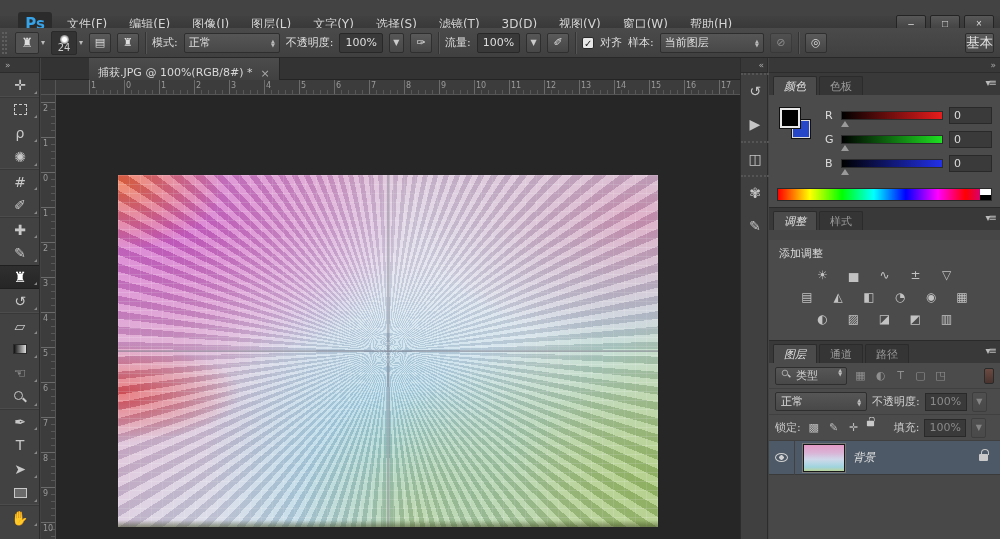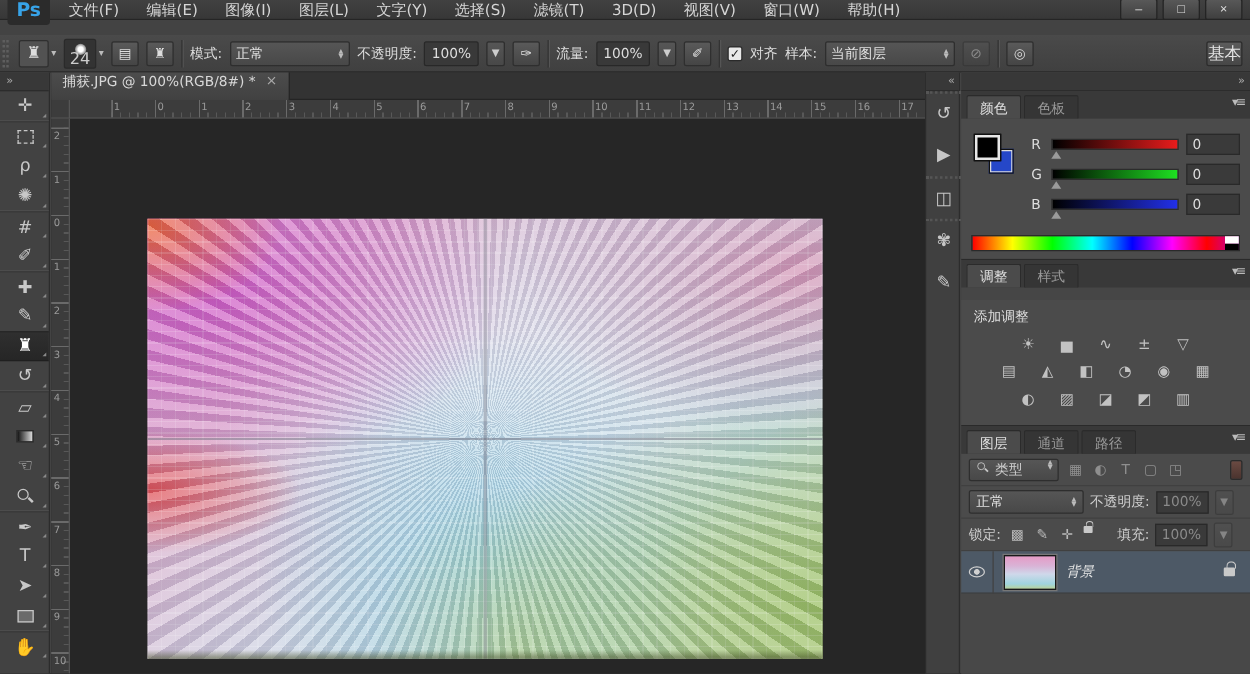--- a/index.html
+++ b/index.html
@@ -2,23 +2,23 @@
 <html><head>
 <meta charset="utf-8">
 <style>
   * { margin:0; padding:0; box-sizing:border-box; }
   html,body { background:#1e1e1e; }
   body { font-family:"DejaVu Sans","Liberation Sans",sans-serif; }
   #app { position:relative; width:1000px; height:539px; background:#434343; overflow:hidden;
          color:#ccc; font-size:12px; user-select:none; }
 
   
-  .menubar { position:absolute; left:0; top:0; width:1000px; height:16px;
+  .menubar { position:absolute; left:0; top:16px; width:1000px; height:16px;
              background:linear-gradient(#414141,#373737); border-bottom:1px solid #252525;
-             display:flex; align-items:center; }
+             display:flex; align-items:center;padding-left:12px; }
   .pslogo { width:34px; height:24px; margin:0 4px 0 6px; background:#2b2b2b; border-radius:3px;
             color:#37a3e8; font-weight:bold; font-size:15px; display:flex; align-items:center; justify-content:center; }
   .menus { display:flex; height:100%; align-items:center; }
   .menu-item { padding:0 11px; color:#d6d6d6; font-size:12px; line-height:28px; cursor:default; }
   .wincontrols { margin-left:auto; display:flex; gap:4px; padding-right:6px; }
   .winbtn { width:30px; height:17px; background:linear-gradient(#585858,#3f3f3f); border:1px solid #242424;
             color:#ddd; font-size:10px; line-height:14px; text-align:center; border-radius:2px; }
 
   
   .optionsbar { position:absolute; left:0; top:28px; width:1000px; height:30px;
@@ -27,21 +27,21 @@
   .grip { width:5px; height:22px; border-left:2px dotted #5e5e5e; border-right:2px dotted #5e5e5e; margin-right:2px; }
   .osep { width:1px; height:22px; background:#333; box-shadow:1px 0 0 #555; }
   .obtn  { display:flex; align-items:center; gap:2px; }
   .toolchip { width:24px; height:22px; background:#525252; border:1px solid #2f2f2f; border-radius:2px;
               display:flex; align-items:center; justify-content:center; color:#ddd; font-size:13px; }
   .ddarrow { color:#bbb; font-size:8px; }
   .brushprev { width:26px; height:24px; background:#333; border:1px solid #2a2a2a; border-radius:2px;
                display:flex; flex-direction:column; align-items:center; justify-content:center; }
   .brushdot { width:9px; height:9px; border-radius:50%;
               background:radial-gradient(circle,#fff 0 2px,rgba(255,255,255,.25) 5px,transparent 7px); }
-  .brushnum { font-size:13px; color:#ccc; line-height:7px; }
+  .brushnum { font-size:10px; color:#ccc; line-height:7px; }
   .miniicon { width:22px; height:20px; background:linear-gradient(#5a5a5a,#454545); border:1px solid #2f2f2f;
               border-radius:2px; color:#ddd; font-size:11px; display:flex; align-items:center; justify-content:center; }
   .olabel { color:#ddd; }
   .select { height:20px; background:linear-gradient(#565656,#484848); border:1px solid #2e2e2e; border-radius:2px;
             display:flex; align-items:center; padding:0 4px; gap:6px; color:#e0e0e0; }
   .updn { display:flex; flex-direction:column; font-size:5px; line-height:4px; color:#bbb; margin-left:auto; }
   .valbox { min-width:40px; height:20px; background:#393939; border:1px solid #282828; border-radius:2px;
             color:#ddd; display:flex; align-items:center; padding:0 5px; }
   .dbtn { width:15px; height:20px; background:linear-gradient(#565656,#484848); border:1px solid #2e2e2e;
           border-radius:2px; color:#ccc; font-size:8px; display:flex; align-items:center; justify-content:center; }
@@ -69,21 +69,21 @@
   .sh-lollipop { position:relative; width:12px; height:12px; }
   .sh-lollipop::before { content:""; position:absolute; left:0; top:0; width:7px; height:7px;
                          border:1.5px solid #c8c8c8; border-radius:50%; }
   .sh-lollipop::after { content:""; position:absolute; left:8px; top:8px; width:5px; height:2px;
                         background:#c8c8c8; transform:rotate(45deg); }
 
   .docarea { position:absolute; left:41px; top:58px; width:699px; height:481px; background:#282828; }
   .tabbar { position:absolute; left:0; top:0; width:100%; height:22px; background:#333;
             border-bottom:1px solid #242424; display:flex; }
   .doctab { height:22px; background:linear-gradient(#4c4c4c,#414141); border-right:1px solid #262626;
-            display:flex; align-items:flex-start; gap:8px; padding:0 9px; font-size:11px; color:#d8d8d8; }
+            display:flex; align-items:flex-end; gap:8px; padding:0 9px; font-size:11px; color:#d8d8d8;margin-left:48px; }
   .tabclose { color:#aaa; font-size:11px; }
   .rulcorner { position:absolute; left:0; top:22px; width:15px; height:15px; background:#3c3c3c;
                border-right:1px solid #555; border-bottom:1px solid #555; }
   .hruler { position:absolute; left:15px; top:22px; width:684px; height:15px; background:#3c3c3c;
             border-bottom:1px solid #555; overflow:hidden;
             background-image:
               repeating-linear-gradient(90deg,#6a6a6a 0 1px,transparent 1px 35px),
               repeating-linear-gradient(90deg,#585858 0 1px,transparent 1px 7px);
             background-size:100% 100%,100% 4px; background-position:33px 0,33px bottom; background-repeat:no-repeat; }
   .vruler { position:absolute; left:0; top:37px; width:15px; height:444px; background:#3c3c3c;
@@ -123,21 +123,21 @@
               color:#c6c6c6; font-size:14px; }
   .dockicon.grp { border-top:2px dotted #555; }
 
   .panels { position:absolute; left:769px; top:58px; width:231px; height:481px; background:#464646; }
   .panels-head { height:15px; background:#383838; border-bottom:1px solid #2c2c2c; color:#aaa;
                  font-size:9px; line-height:14px; text-align:right; padding-right:5px; letter-spacing:-1px; }
   .panel { border-bottom:1px solid #2a2a2a; }
   .ptabs { height:22px; background:#393939; display:flex; align-items:flex-end; padding-left:4px; position:relative; }
   .ptab { height:19px; padding:0 10px; font-size:11px; color:#9a9a9a; line-height:19px;
           background:#353535; border:1px solid #2b2b2b; border-bottom:none; margin-right:2px; border-radius:2px 2px 0 0; }
-  .ptab.active { background:#4b4b4b; color:#e0e0e0; }
+  .ptab.active { background:#4b4b4b; color:#e0e0e0;font-style:italic; }
   .pmenu { position:absolute; right:5px; top:4px; color:#bbb; font-size:10px; letter-spacing:-2px; }
   .pbody { background:#4b4b4b; }
 
   
   .color-body { height:112px; position:relative; padding:8px 8px 6px 8px; }
   .swatches { position:absolute; left:10px; top:12px; width:34px; height:34px; }
   .bgswatch { position:absolute; left:12px; top:12px; width:20px; height:20px; background:#2547c8;
               border:1px solid #111; box-shadow:inset 0 0 0 1px #ddd; }
   .fgswatch { position:absolute; left:0; top:0; width:22px; height:22px; background:#000;
               border:1px solid #111; box-shadow:inset 0 0 0 2px #e8e8e8; }

